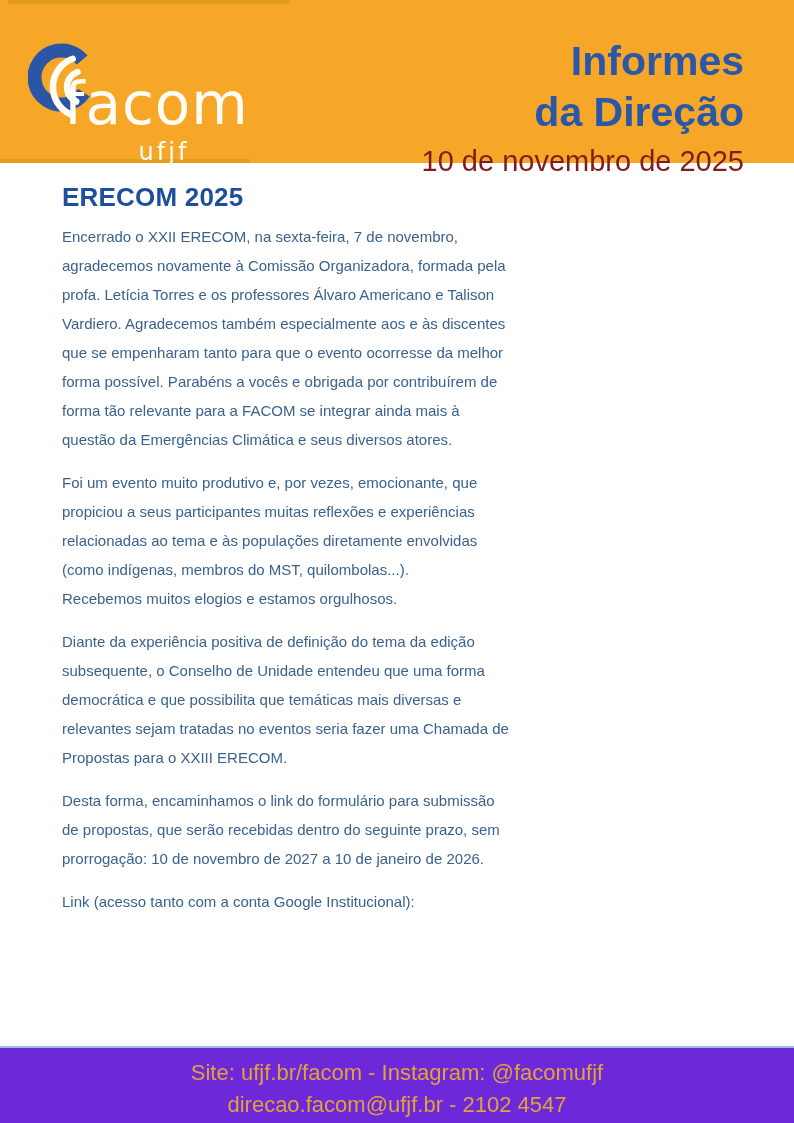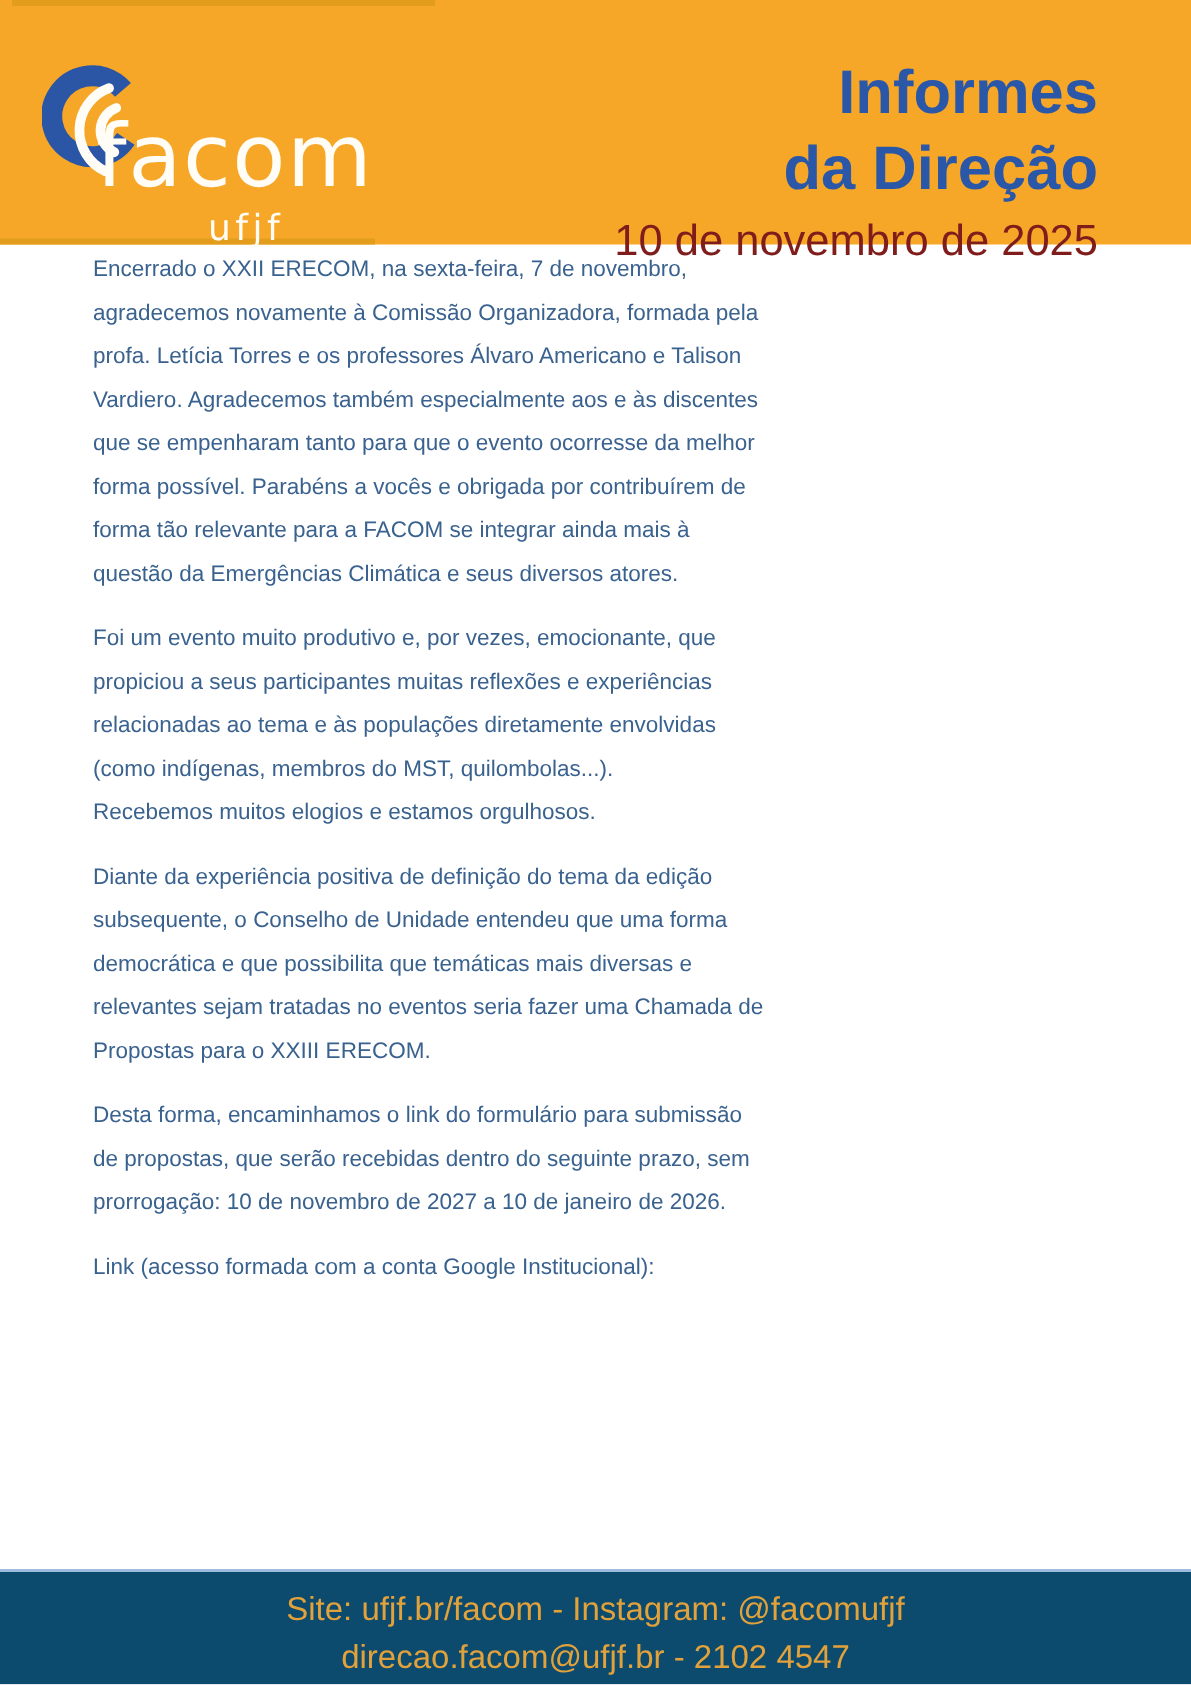--- a/index.html
+++ b/index.html
@@ -36,21 +36,21 @@
     font-family: "DejaVu Sans", sans-serif;
     font-size: 58px; font-weight: normal; color: #FFFDF5; letter-spacing: 1px;
   }
   .logo-sub {
     position: absolute; left: 64px; top: 138px; width: 200px;
     text-align: center;
     font-family: "DejaVu Sans", sans-serif;
     font-size: 24px; color: #FFFDF5; letter-spacing: 3px;
   }
   .masthead {
-    position: absolute; right: 16px; top: 36px;
+    position: absolute; right: 4px; top: 36px;
     text-align: right; padding-right: 46px;
   }
   .masthead h1 {
     margin: 0;
     font-size: 41px; line-height: 51px; font-weight: bold;
     color: #2A57A7;
     white-space: pre-line;
   }
   .masthead .date {
     margin-top: 7px;
@@ -79,21 +79,21 @@
   .link-block { margin-top: 0; }
   .link-intro {
     font-size: 21px; line-height: 29px; color: #3A628F;
     margin: 0;
   }
 
   
   .footer {
     flex: 0 0 auto;
     height: 77px;
-    background: #0c4a6e;
+    background: #6d28d9;
     border-top: 2px solid #9DBBDF;
     box-sizing: border-box;
     text-align: center;
     padding-top: 9px;
   }
   .footer .f-line {
     font-size: 22px; line-height: 32px;
     color: #E2A23B;
   }
 </style>
@@ -119,20 +119,21 @@
     <div class="masthead">
       <h1>Informes
 da Direção</h1>
       <div class="date">10 de novembro de 2025</div>
     </div>
   </header>
 
   <main class="content">
 
     <section>
+      <h2 class="first">ERECOM 2025</h2>
       <p>Encerrado o XXII ERECOM, na sexta-feira, 7 de novembro,
 agradecemos novamente à Comissão Organizadora, formada pela
 profa. Letícia Torres e os professores Álvaro Americano e Talison
 Vardiero. Agradecemos também especialmente aos e às discentes
 que se empenharam tanto para que o evento ocorresse da melhor
 forma possível. Parabéns a vocês e obrigada por contribuírem de
 forma tão relevante para a FACOM se integrar ainda mais à
 questão da Emergências Climática e seus diversos atores.</p>
       <p>Foi um evento muito produtivo e, por vezes, emocionante, que
 propiciou a seus participantes muitas reflexões e experiências
@@ -145,21 +146,21 @@
       <p>Diante da experiência positiva de definição do tema da edição
 subsequente, o Conselho de Unidade entendeu que uma forma
 democrática e que possibilita que temáticas mais diversas e
 relevantes sejam tratadas no eventos seria fazer uma Chamada de
 Propostas para o XXIII ERECOM.</p>
       <p>Desta forma, encaminhamos o link do formulário para submissão
 de propostas, que serão recebidas dentro do seguinte prazo, sem
 prorrogação: 10 de novembro de 2027 a 10 de janeiro de 2026.</p>
 
       <div class="link-block">
-        <p class="link-intro">Link (acesso formada com a conta Google Institucional):</p>
+        <p class="link-intro">Link (acesso tanto com a conta Google Institucional):</p>
 
       </div>
     </section>
 
   </main>
 
   <footer class="footer">
     <div class="f-line">Site: ufjf.br/facom - Instagram: @facomufjf</div>
     <div class="f-line">direcao.facom@ufjf.br - 2102 4547</div>
   </footer>

